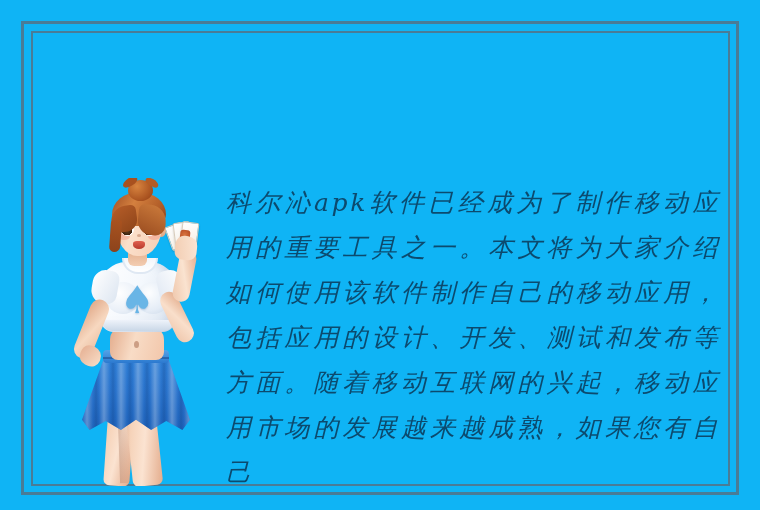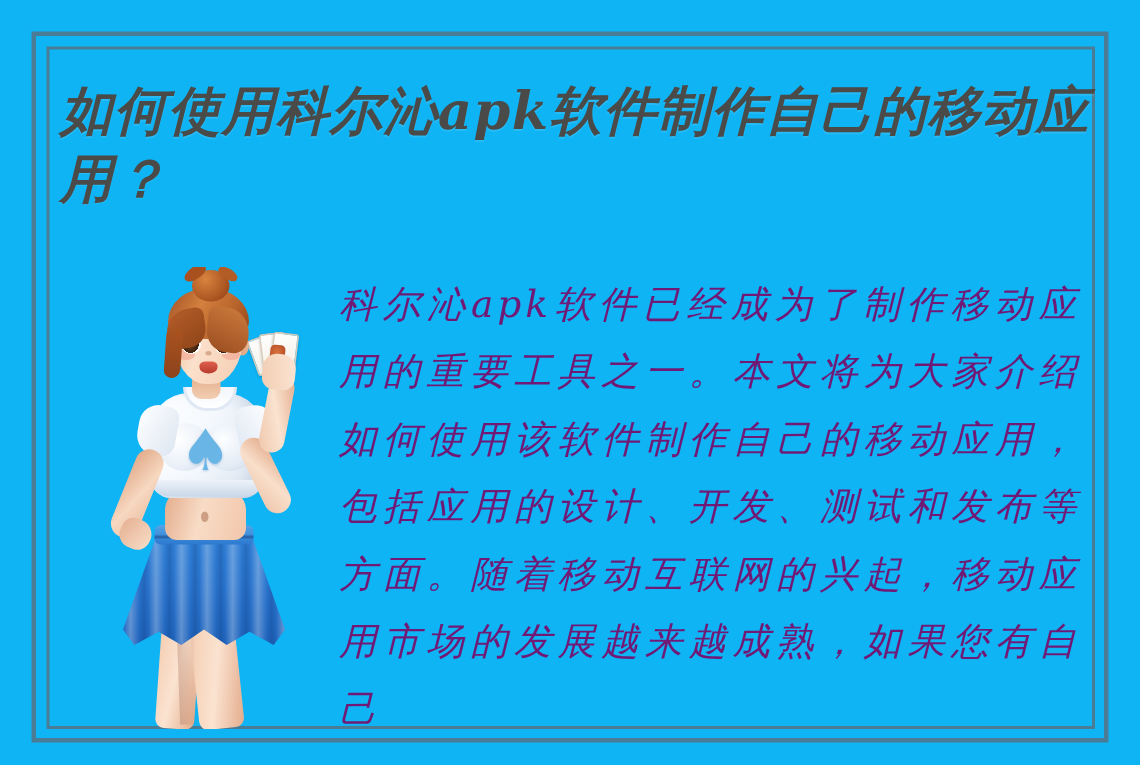--- a/index.html
+++ b/index.html
@@ -58,21 +58,21 @@
     font-family: "DejaVu Serif", "Liberation Serif", serif;
     text-shadow: 0 1px 0 rgba(255,255,255,0.10);
   }
 
   
   #body-copy {
     position: absolute;
     left: 226px;
     top: 180px;
     width: 494px;
-    color: #701a75;
+    color: #0c4a6e;
     font-size: 25px;
     line-height: 45px;
     letter-spacing: 2.6px;
     text-align: justify;
     font-style: italic;
     font-family: "DejaVu Serif", "Liberation Serif", serif;
   }
 
   
   #character {
@@ -335,21 +335,20 @@
   #blush-r { left: 92px; top: 55px; width: 12px; height: 7px; background: rgba(238,130,115,0.35); border-radius: 50%; }
 </style>
 </head>
 <body>
 
 <div id="poster">
 
   <div id="frame-outer"></div>
   <div id="frame-inner"></div>
 
-  <div id="headline">如何使用科尔沁apk软件制作自己的移动应用？</div>
 
   <div id="body-copy">科尔沁apk软件已经成为了制作移动应用的重要工具之一。本文将为大家介绍如何使用该软件制作自己的移动应用，包括应用的设计、开发、测试和发布等方面。随着移动互联网的兴起，移动应用市场的发展越来越成熟，如果您有自己</div>
 
   <div id="character">
 
     <div id="leg-left" class="leg"></div>
     <div id="leg-right" class="leg"></div>
     <div id="leg-shadow"></div>
 
     <div id="skirt"></div>

